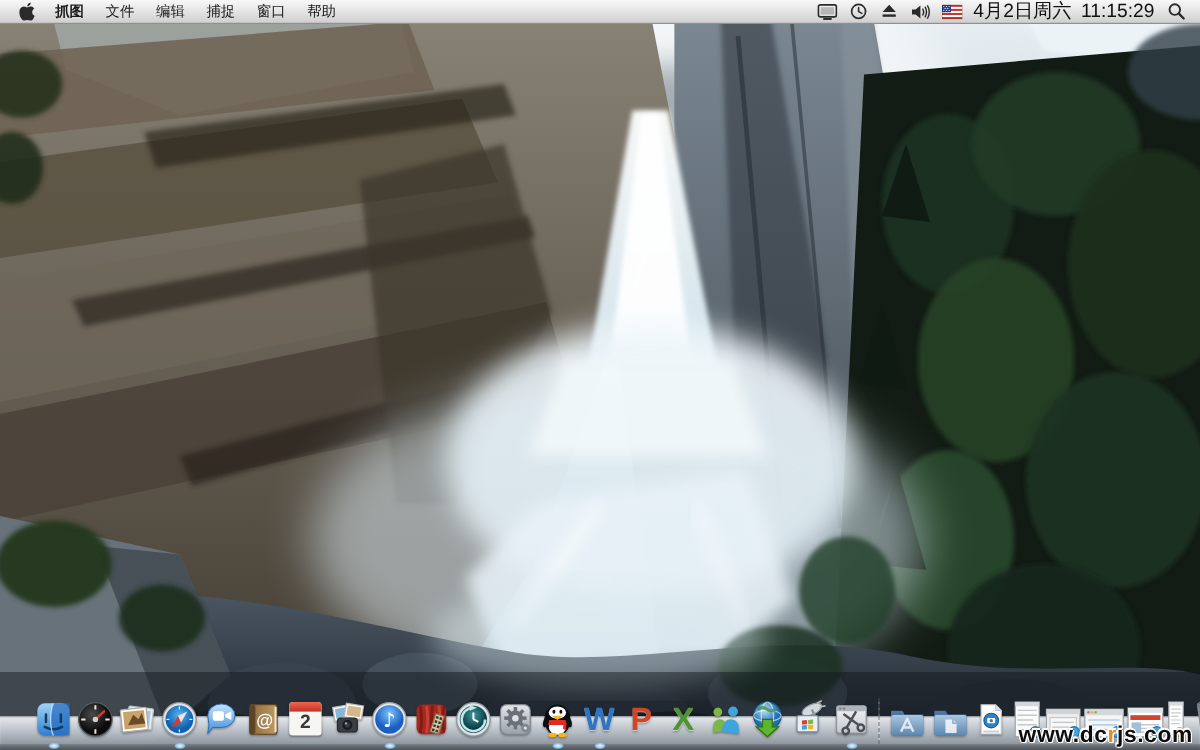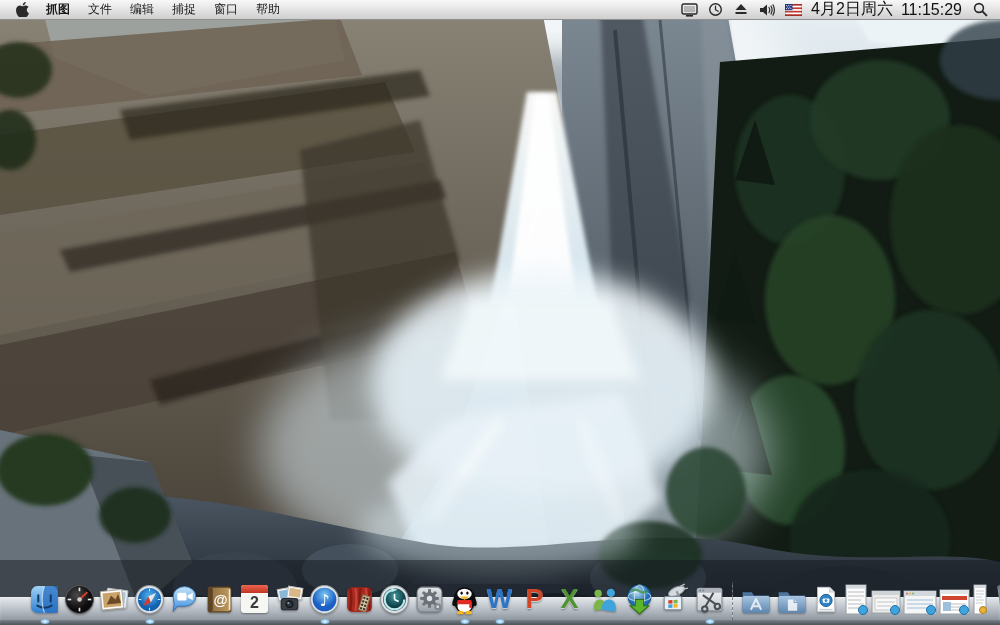--- a/index.html
+++ b/index.html
@@ -689,14 +689,17 @@
               <path d="M9.8,18 q12.2,3 24.4,0" fill="none"></path>
               <path d="M10.6,24 q11.4,2.6 22.8,0" fill="none"></path>
               <path d="M11.3,29.5 q10.7,2.2 21.4,0" fill="none"></path>
             </g>
           </svg>
       </div>
 
     </div>
   </div>
 
+  <div id="watermark">
+    <span>www.dc</span><span class="acc">r</span><span>js.com</span>
+  </div>
 
 </div>
 
 </body></html>

